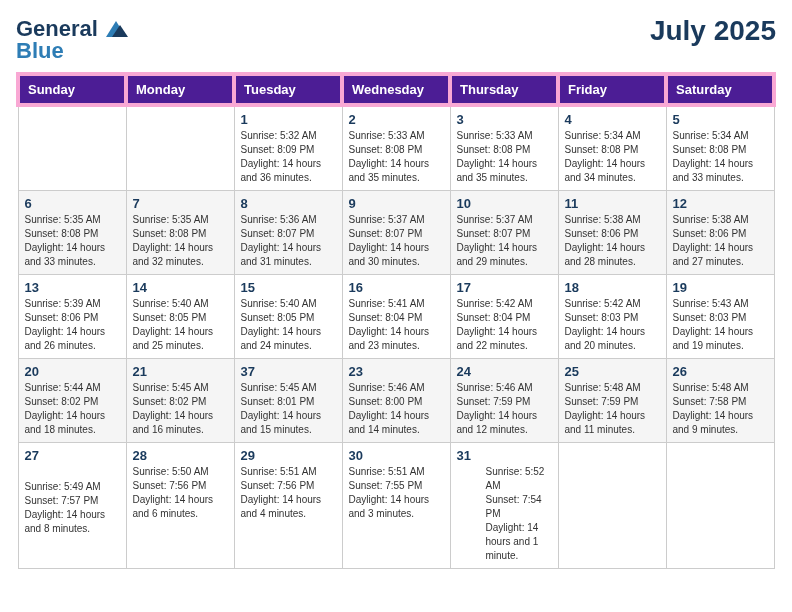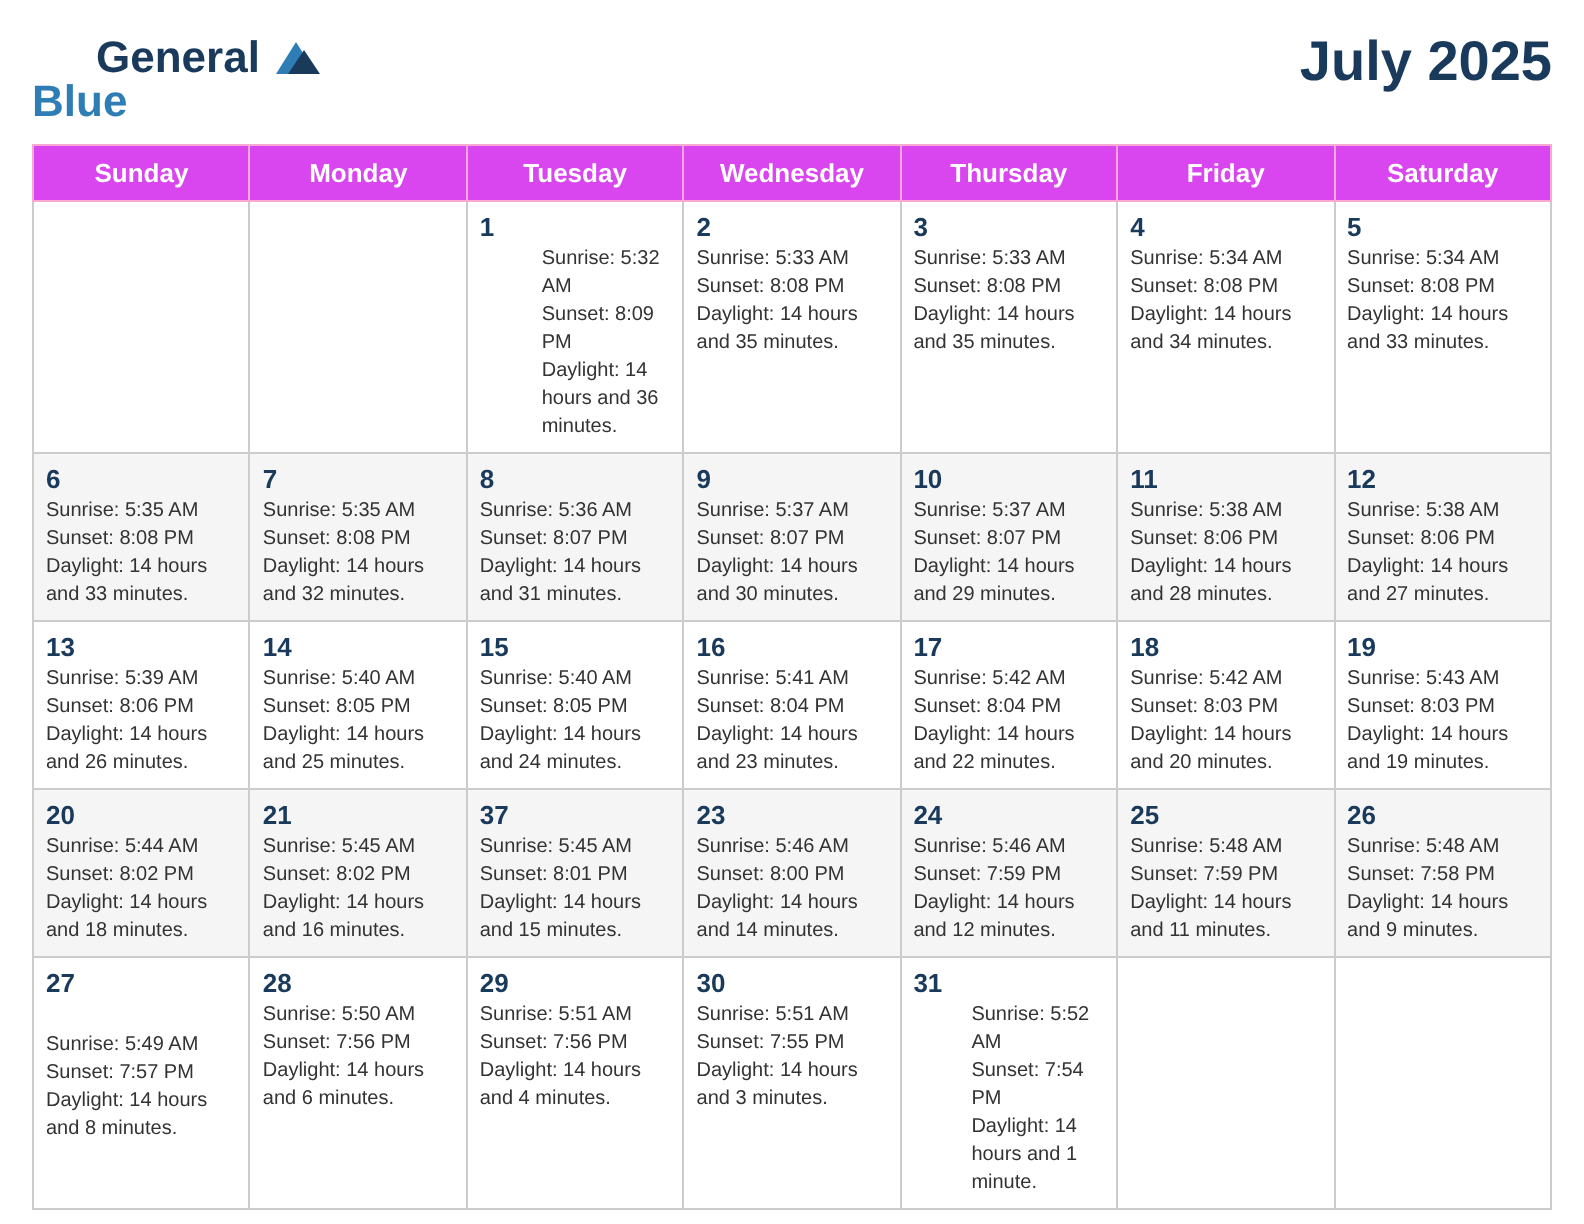--- a/index.html
+++ b/index.html
@@ -18,48 +18,47 @@
     }
     .logo {
       display: flex;
       flex-direction: column;
       align-items: flex-start;
     }
     .logo-wrapper {
       display: flex;
       align-items: center;
       gap: 4px;
-      margin-left: 32px;
     }
     .title-block {
       text-align: right;
     }
     .month-title {
       font-size: 28px;
       font-weight: bold;
       color: #1a3a5c;
       line-height: 1.1;
     }
     .location-title {
       font-size: 16px;
       color: #333;
     }
     .calendar {
       width: 100%;
       border-collapse: collapse;
       border: 1px solid #ccc;
     }
     .calendar th {
-      background-color: #d946ef;
+      background-color: #4c1d95;
       color: #fff;
       font-size: 13px;
       font-weight: bold;
       padding: 6px 8px;
-      text-align: center;
-      border: 1px solid #f9a8d4;
+      text-align: left;
+      border: 4px solid #f9a8d4;
     }
     .calendar td {
       vertical-align: top;
       border: 1px solid #ccc;
       padding: 5px 6px;
       width: 108px;
       min-height: 80px;
       font-size: 10.5px;
       color: #333;
       background: #fff;
@@ -112,21 +111,21 @@
         <th>Friday</th>
         <th>Saturday</th>
       </tr>
   </thead>
   <tbody id="calendar-body">
   <tr>
         <td class="empty-cell"></td>
         <td class="empty-cell"></td>
         <td>
           <div class="day-num">1</div>
-          <div class="day-info" style="white-space: pre-line; margin-left: 31px;">Sunrise: 5:32 AM
+          <div class="day-info" style="white-space: pre-line;">Sunrise: 5:32 AM
 Sunset: 8:09 PM
 Daylight: 14 hours and 36 minutes.</div>
         </td>
         <td>
           <div class="day-num">2</div>
           <div class="day-info" style="white-space: pre-line;">Sunrise: 5:33 AM
 Sunset: 8:08 PM
 Daylight: 14 hours and 35 minutes.</div>
         </td>
         <td>

